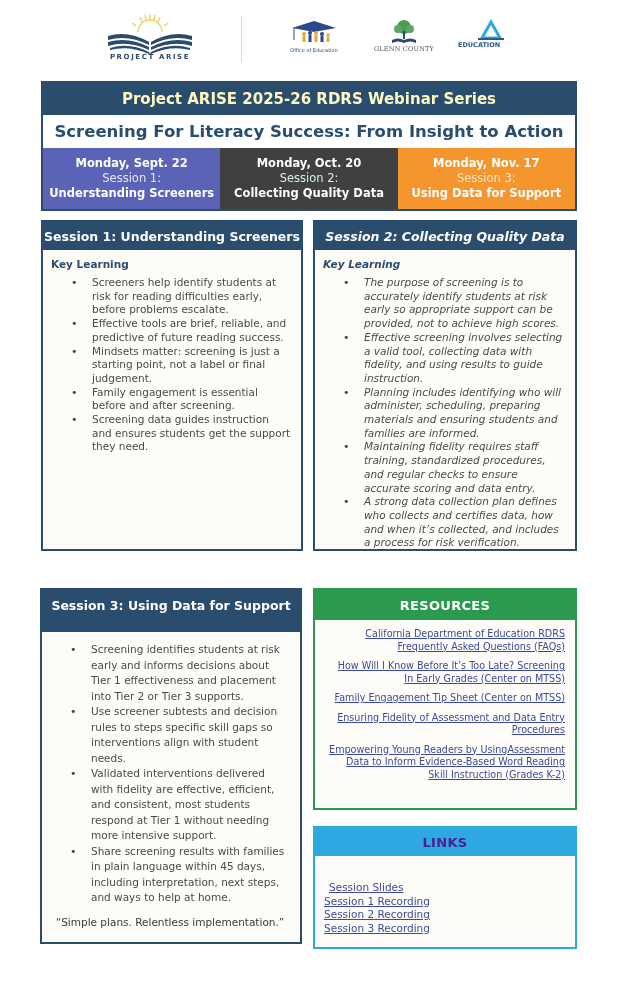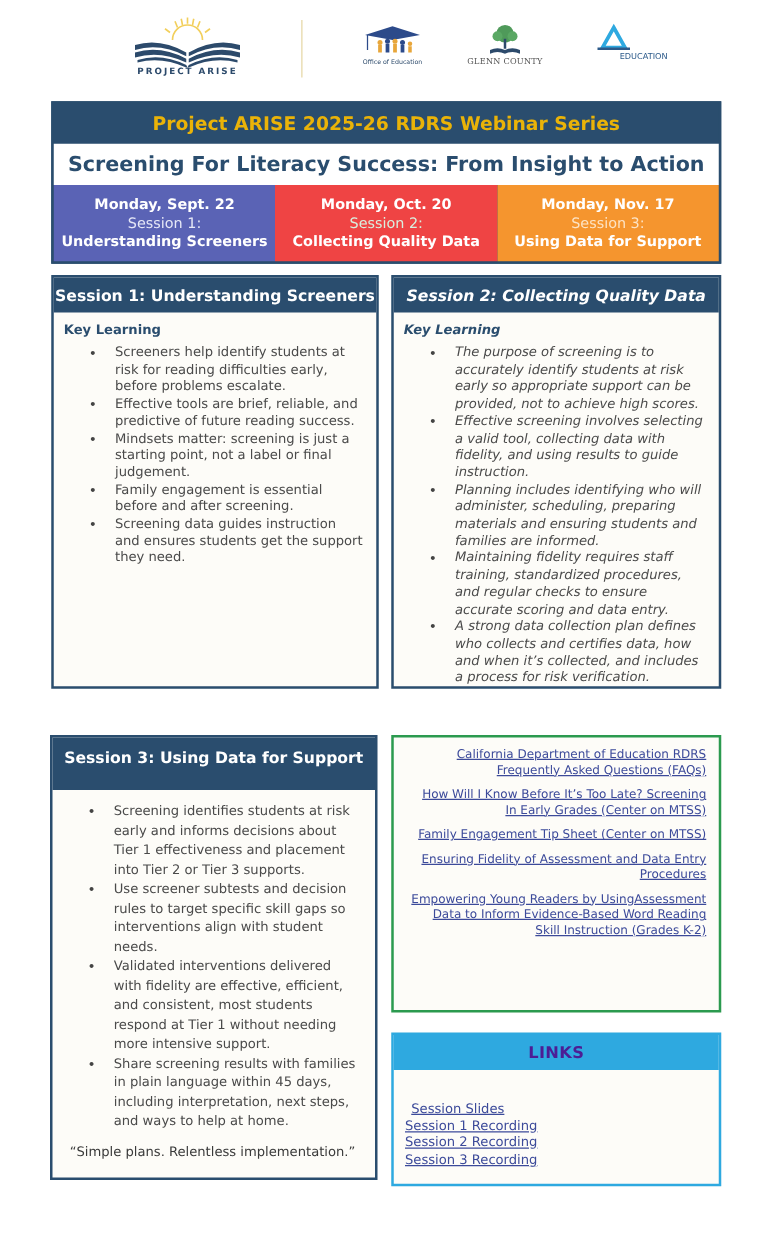--- a/index.html
+++ b/index.html
@@ -9,33 +9,33 @@
   
   .logos { position: absolute; top: 10px; left: 0; width: 617px; height: 58px; }
   .logo-arise { position: absolute; left: 104px; top: 2px; width: 92px; height: 52px; }
   .logo-arise-text { position: absolute; left: 104px; top: 43px; width: 92px; text-align: center; font-size: 7px; letter-spacing: 1.6px; color: #2c4a6b; font-weight: bold; }
   .logo-divider { position: absolute; left: 241px; top: 6px; width: 1px; height: 46px; background: #e6d8a6; }
   .logo-cccoe { position: absolute; left: 288px; top: 8px; width: 52px; height: 40px; }
   .logo-cccoe-text { position: absolute; left: 284px; top: 37px; width: 60px; text-align: center; font-size: 5px; color: #2c4a6b; }
   .logo-glenn { position: absolute; left: 370px; top: 8px; width: 68px; height: 38px; }
   .logo-glenn-text { position: absolute; left: 368px; top: 35px; width: 72px; text-align: center; font-family: "DejaVu Serif", "Liberation Serif", serif; font-size: 6.5px; color: #555; letter-spacing: 0.2px; }
   .logo-edu { position: absolute; left: 466px; top: 8px; width: 50px; height: 40px; }
-  .logo-edu-text { position: absolute; left: 478px; top: 31px; width: 56px; text-align: right; font-size: 6.5px; font-weight: normal; color: #2c5a8a; }
+  .logo-edu-text { position: absolute; left: 458px; top: 31px; width: 56px; text-align: left; font-size: 6.5px; font-weight: bold; color: #2c5a8a; }
 
   
   .hero { position: absolute; left: 41px; top: 81px; width: 536px; border: 2px solid #2a4d6e; background: #2a4d6e; }
-  .hero-title { height: 32px; display: flex; align-items: center; justify-content: center; color: #eab308; font-weight: bold; font-size: 15px; }
+  .hero-title { height: 32px; display: flex; align-items: center; justify-content: center; color: #fef9c3; font-weight: bold; font-size: 15px; }
   .hero-subtitle { height: 33px; background: #fff; display: flex; align-items: center; justify-content: center; color: #2a4d6e; font-weight: bold; font-size: 16.5px; }
   .hero-sessions { display: flex; height: 61px; }
   .hero-session { flex: 1; display: flex; flex-direction: column; align-items: center; justify-content: center; color: #fff; line-height: 15px; }
   .hero-session .d { font-weight: bold; font-size: 11.5px; }
   .hero-session .s { font-size: 11.5px; }
   .hero-session .t { font-weight: bold; font-size: 11.5px; }
   .hs1 { background: #5a63b5; }
-  .hs2 { background: #ef4444; }
+  .hs2 { background: #404040; }
   .hs3 { background: #f5952e; }
   .hs3 .s { color: #fde3c4; }
   .hs2 .s { color: #d8f0df; }
   .hs1 .s { color: #e6e8f7; }
 
   
   .card { position: absolute; background: #fdfcf8; border: 2px solid #2a4d6e; }
   .card-head { background: #2a4d6e; color: #fff; font-weight: bold; font-size: 12.5px; display: flex; align-items: center; justify-content: center; }
   .card-body { padding: 8px 10px 0 8px; }
   .kl { font-weight: bold; font-size: 10.5px; color: #2a4d6e; margin-bottom: 6px; }
@@ -172,29 +172,30 @@
       <li>A strong data collection plan defines who collects and certifies data, how and when it’s collected, and includes a process for risk verification.</li>
     </ul>
   </div>
 </div>
 
 <div class="card c3">
   <div class="card-head">Session 3: Using Data for Support</div>
   <div class="card-body">
     <ul class="bul">
       <li>Screening identifies students at risk early and informs decisions about Tier 1 effectiveness and placement into Tier 2 or Tier 3 supports.</li>
-      <li>Use screener subtests and decision rules to target specific skill gaps so interventions align with student needs.</li>
+      <li>Use screener subtests and decision rules to steps specific skill gaps so interventions align with student needs.</li>
       <li>Validated interventions delivered with fidelity are effective, efficient, and consistent, most students respond at Tier 1 without needing more intensive support.</li>
       <li>Share screening results with families in plain language within 45 days, including interpretation, next steps, and ways to help at home.</li>
     </ul>
     <div class="quote">“Simple plans. Relentless implementation.”</div>
   </div>
 </div>
 
 <div class="res">
+  <div class="res-head">RESOURCES</div>
   <div class="res-body">
     <a class="res-link">California Department of Education RDRS Frequently Asked Questions (FAQs)</a>
     <a class="res-link">How Will I Know Before It’s Too Late? Screening In Early Grades (Center on MTSS)</a>
     <a class="res-link">Family Engagement Tip Sheet (Center on MTSS)</a>
     <a class="res-link">Ensuring Fidelity of Assessment and Data Entry Procedures</a>
     <a class="res-link">Empowering Young Readers by UsingAssessment Data to Inform Evidence-Based Word Reading Skill Instruction (Grades K-2)</a>
   </div>
 </div>
 
 <div class="lnk">

